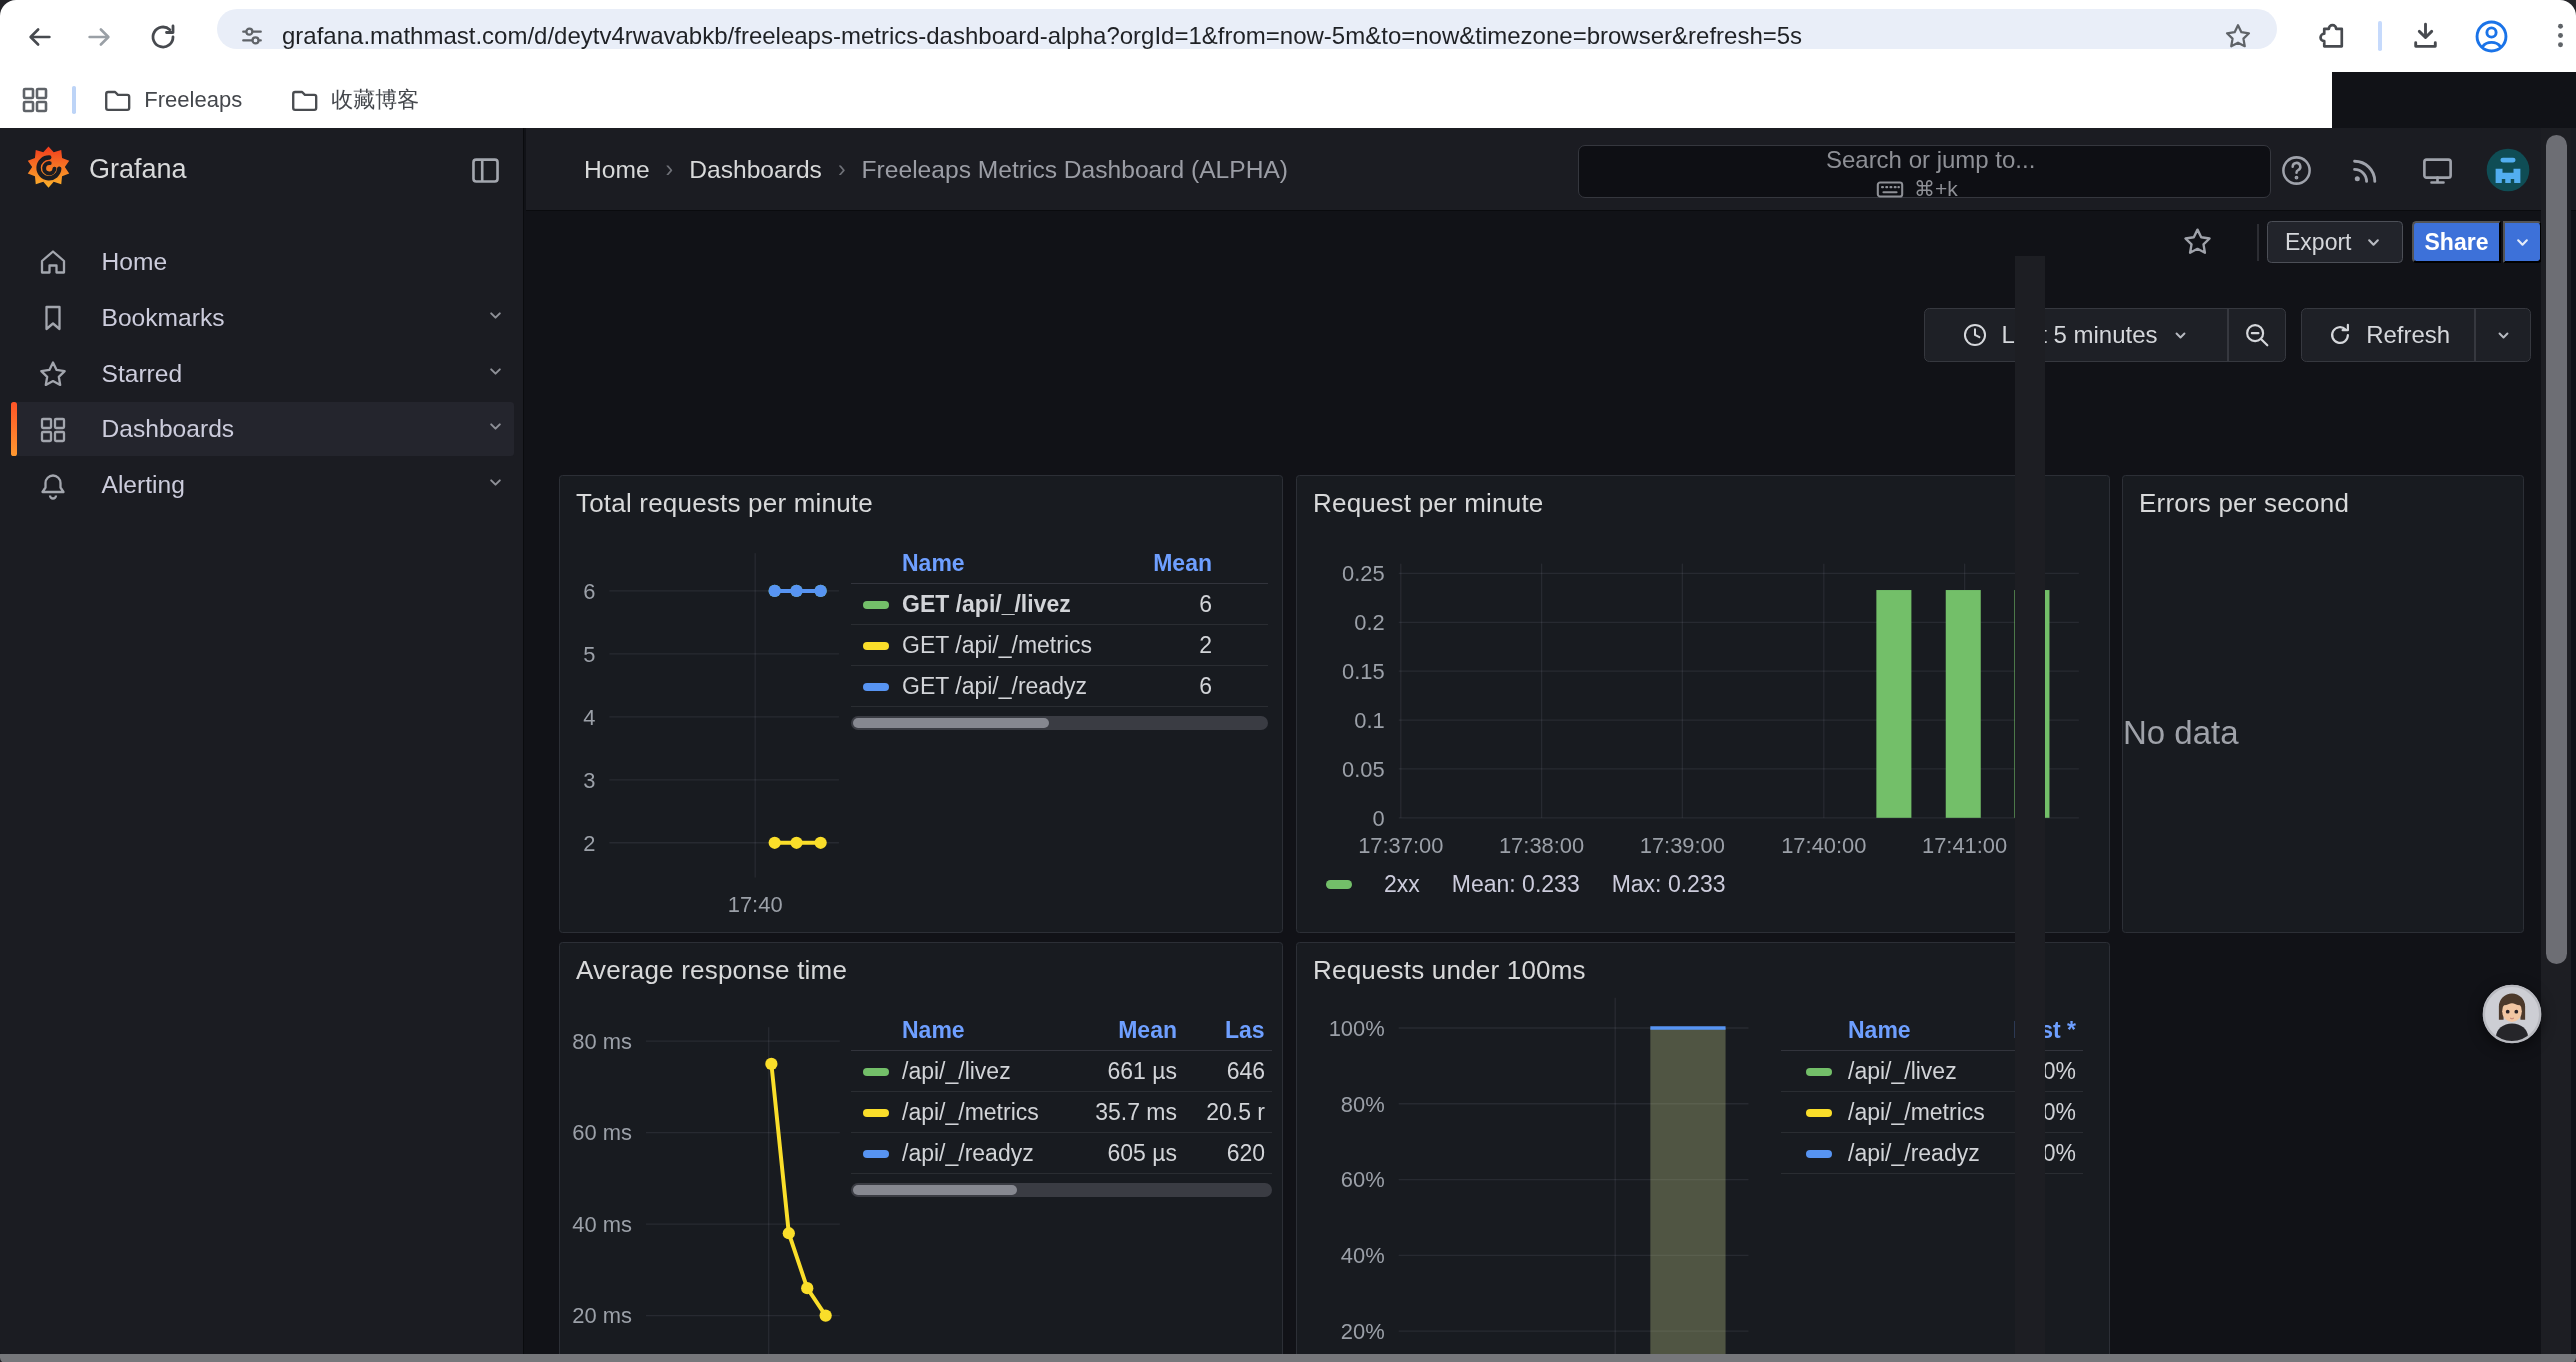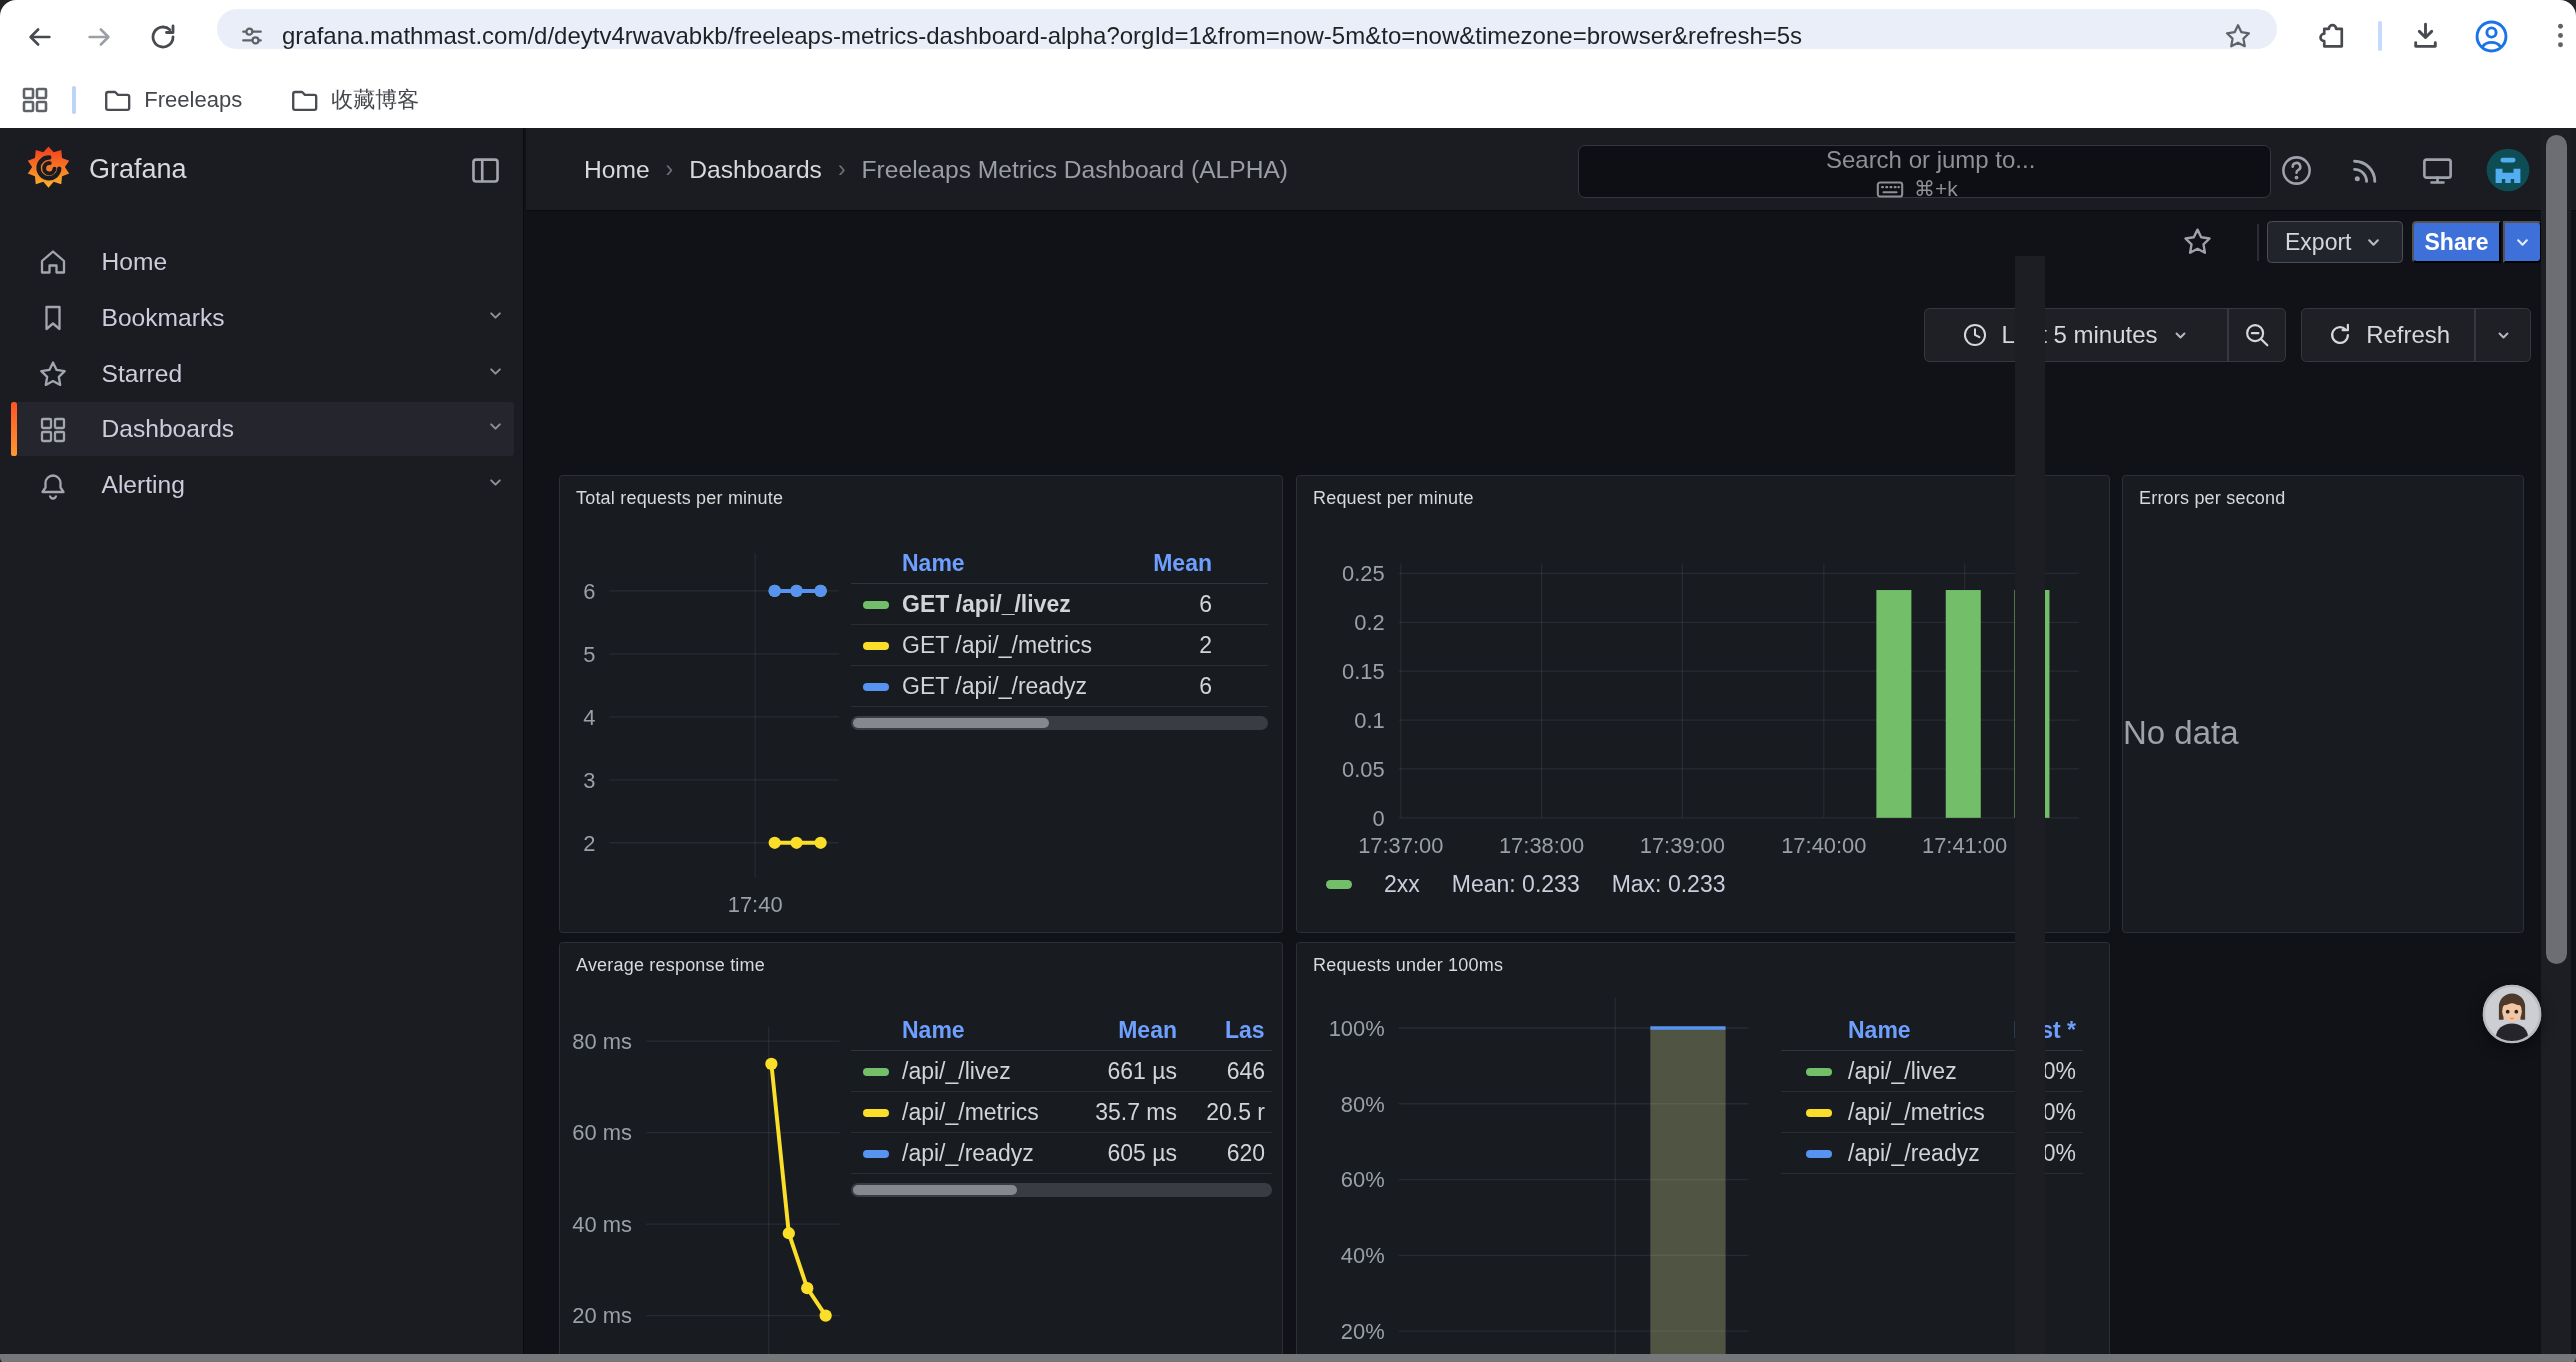--- a/index.html
+++ b/index.html
@@ -1,21 +1,21 @@
 <!DOCTYPE html>
 <html style="font-size:14px"><head>
 <meta charset="utf-8">
 <style>
   html,body{margin:0;padding:0;background:#242428;font-family:"Liberation Sans","DejaVu Sans",sans-serif;}
   *{box-sizing:border-box;}
   #screen{position:relative;width:2576px;height:1363px;background:#111217;overflow:hidden;border-radius:16px 16px 5.3px 5.3px;}
 
   
   .chrome{position:absolute;left:0;top:0;width:2576px;height:72px;background:#ffffff;}
-  .bkbar{position:absolute;left:0;top:72px;width:2576px;height:56px;background:#ffffff;}
+  .bkbar{position:absolute;left:0;top:72px;width:2332px;height:56px;background:#ffffff;}
   .cicon{position:absolute;color:#474a4f;}
   .cicon svg{display:block;}
   .urlpill{position:absolute;left:217px;top:8.8px;width:2060px;height:40px;border-radius:27px;background:#e9eef8;display:flex;align-items:center;}
   .urltext{position:absolute;left:65px;top:0;height:54px;line-height:54px;font-size:24px;color:#1f2125;white-space:nowrap;overflow:hidden;width:1938px;}
   .bk-label{font-size:22px;color:#44474c;}
   .bk-item{position:absolute;top:0;height:56px;display:flex;align-items:center;gap:12.3px;color:#494c50;}
   .bkdiv{position:absolute;left:72px;top:14px;width:3.5px;height:28px;background:#bdd4f7;border-radius:1.8px;}
 
   
   .gf{position:absolute;left:0;top:128px;width:2576px;height:1235px;background:#111217;}
@@ -49,21 +49,21 @@
   .vdiv{position:absolute;width:1.8px;background:#2c2d33;}
   .btn-dark{position:absolute;background:#22242b;border:1.8px solid #4c4f57;border-radius:4.4px;color:#d5d7db;font-size:23px;display:flex;align-items:center;justify-content:center;gap:10.5px;}
   .btn-blue{position:absolute;background:#3d71d9;border-radius:4.4px 0 0 4.4px;color:#fff;font-weight:600;font-size:23px;display:flex;align-items:center;justify-content:center;}
   .btn-blue-c{position:absolute;background:#3d71d9;border-radius:0 4.4px 4.4px 0;color:#dfe6f5;display:flex;align-items:center;justify-content:center;}
   .tp-box{position:absolute;background:#1e2026;border:1.8px solid #36383f;border-radius:5.3px;color:#d5d7db;font-size:24px;}
   .tp-sec{position:absolute;top:0;height:100%;display:flex;align-items:center;justify-content:center;gap:12.3px;}
   .tp-div{position:absolute;top:0;width:1.8px;height:100%;background:#36383f;}
 
   
   .panel{position:absolute;background:#181b20;border:1.8px solid #2c2f36;border-radius:3.5px;}
-  .ptitle{position:absolute;left:16px;top:12.3px;font-size:18px;font-weight:500;color:#d8d9da;letter-spacing:0.2px;}
+  .ptitle{position:absolute;left:16px;top:12.3px;font-size:26px;font-weight:500;color:#d8d9da;letter-spacing:0.2px;}
   .chart{position:absolute;left:0;top:0;width:100%;height:100%;}
   .nodata{position:absolute;left:0;right:0;text-align:left;font-size:33px;color:#9fa2a9;}
   .legend{position:absolute;}
   .lg-head{position:relative;height:40px;border-bottom:0.9px solid rgba(204,204,220,.15);}
   .lg-row{position:relative;height:41px;border-bottom:0.9px solid rgba(204,204,220,.10);}
   .lg-cell{position:absolute;top:0;height:100%;display:flex;align-items:center;font-size:23px;color:#d2d4d8;white-space:nowrap;}
   .lg-cell.hd{color:#6e9fff;font-weight:700;}
   .lg-chip{position:absolute;top:16.7px;width:26px;height:8.8px;border-radius:4.4px;}
   .lg-scroll{position:absolute;height:14px;background:#3a3c43;border-radius:7px;}
   .lg-thumb{position:absolute;left:1.8px;top:1.8px;height:10.5px;background:#868890;border-radius:5.3px;}

